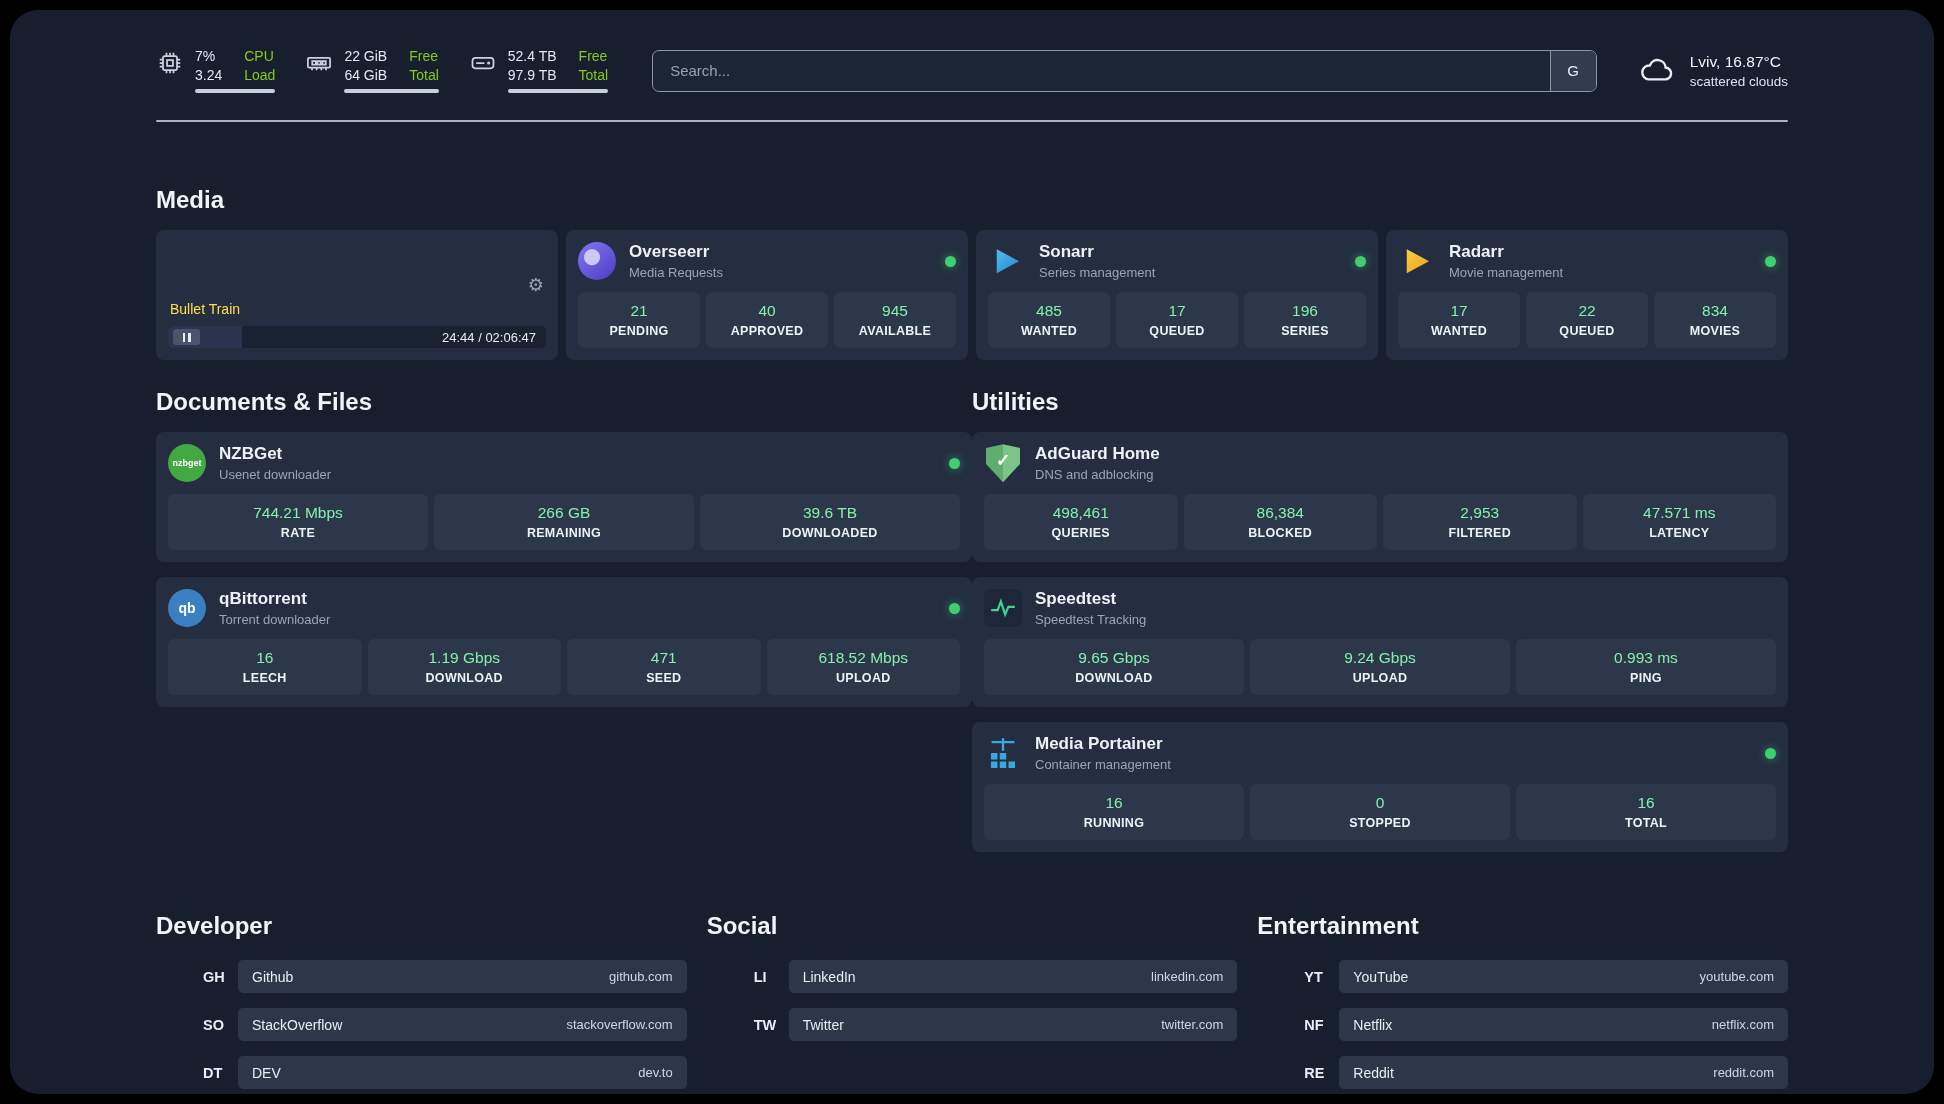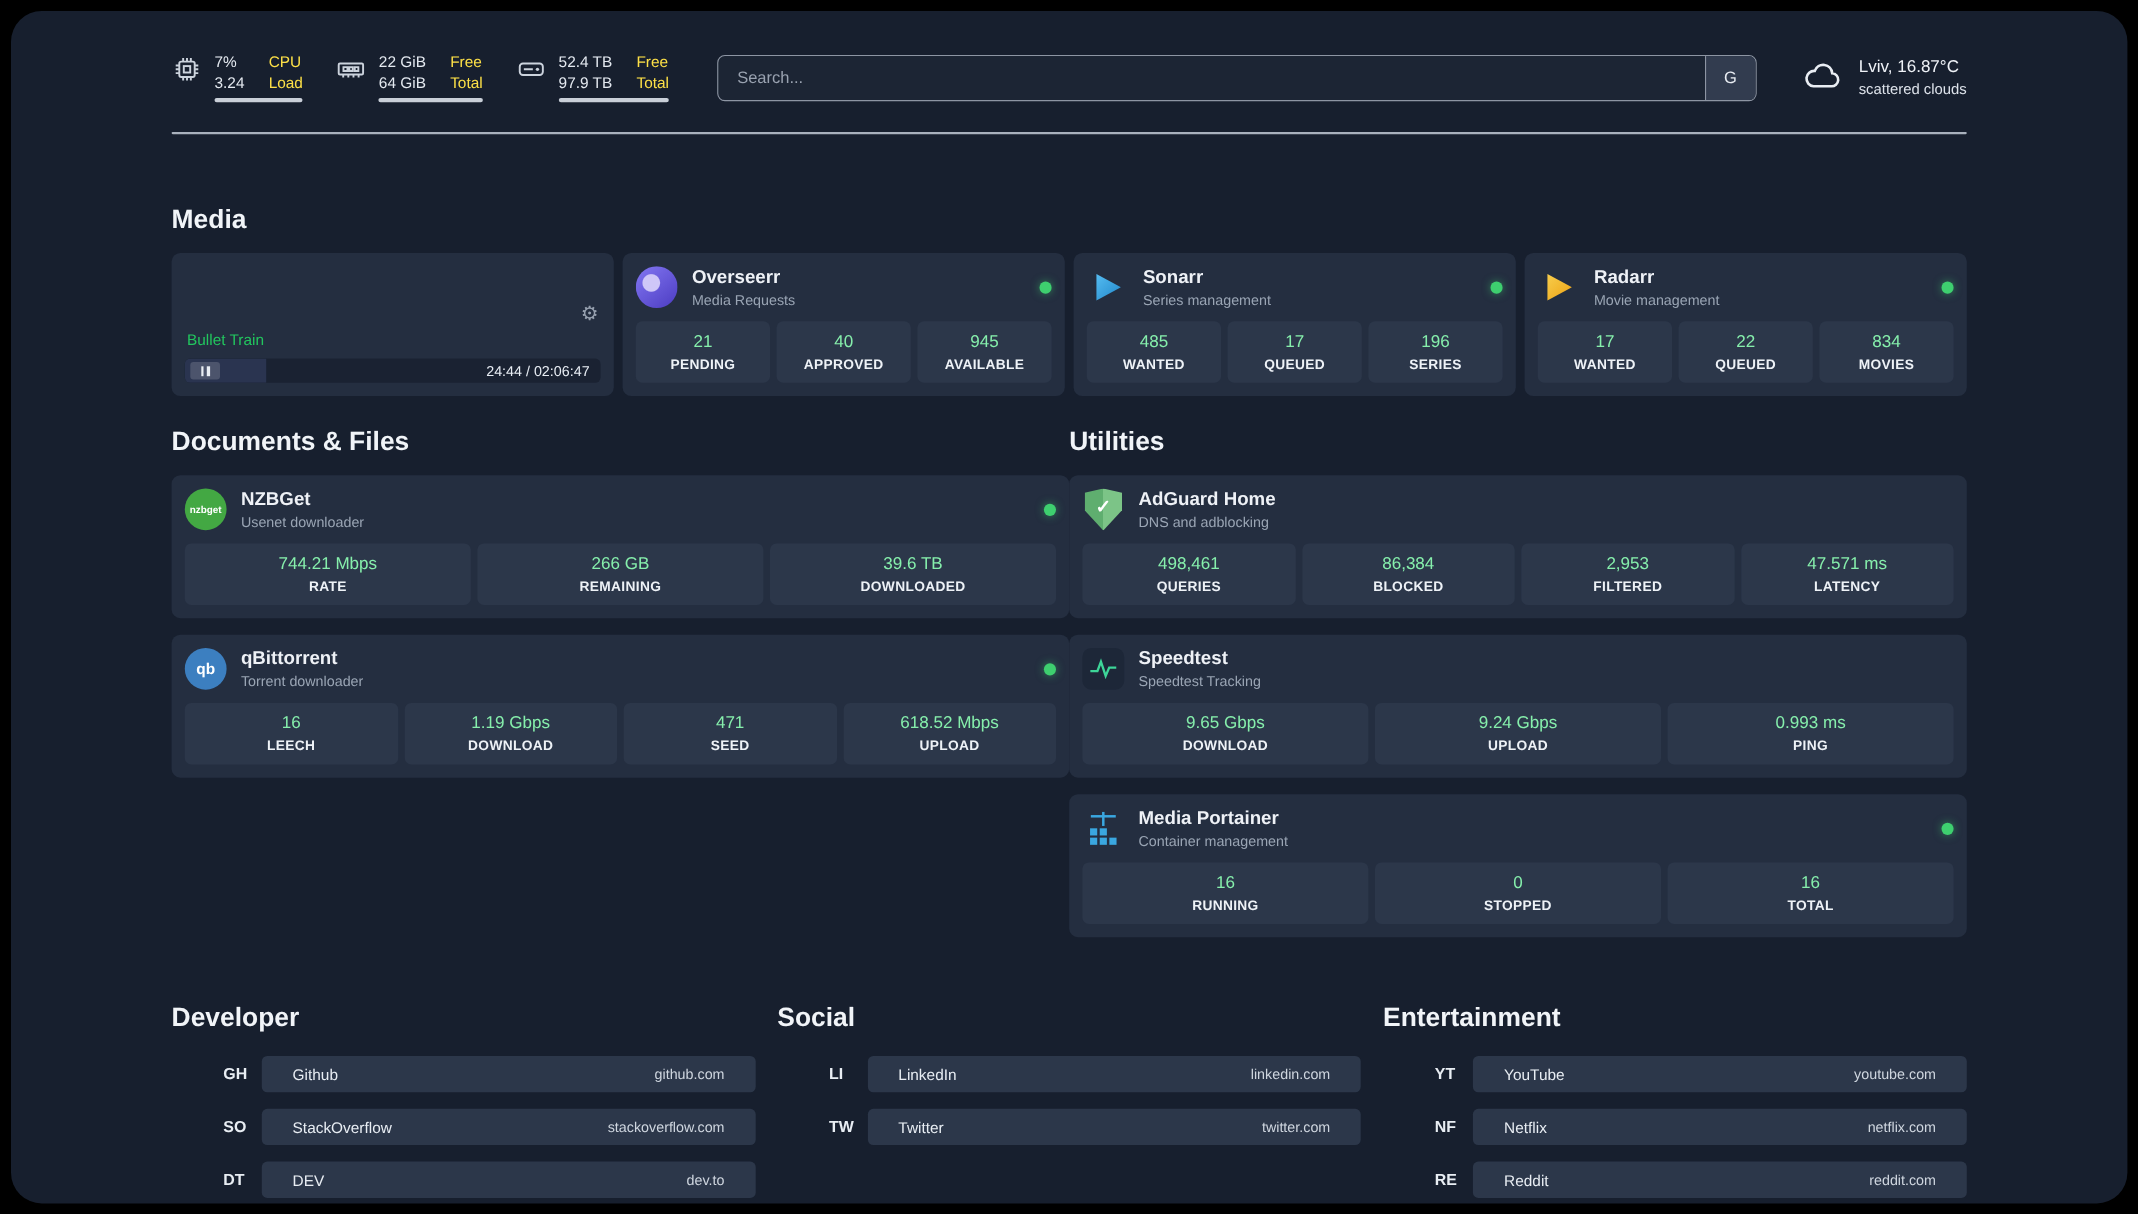--- a/index.html
+++ b/index.html
@@ -9,21 +9,21 @@
            background:#171f2e; border-radius:28px; overflow:hidden; }
   .content { width:1632px; margin:0 auto; }
 
   
   .topbar { display:flex; align-items:center; gap:30px; padding-top:38px; }
   .sysgroup { display:flex; align-items:flex-start; gap:11px; }
   .sys-icon { margin-top:1px; }
   .sys-pair { display:flex; gap:22px; }
   .sys-col { display:flex; flex-direction:column; gap:3px; font-size:14px; line-height:1.15; }
   .sys-col.values { color:#e4e9f0; }
-  .sys-col.labels { color:#fde047; }
+  .sys-col.labels { color:#84cc16; }
   .sys-bar { height:4px; background:#c9cfd8; border-radius:2px; margin-top:6px; }
 
   .searchbar { flex:1; display:flex; align-items:stretch; height:40px; background:#1c2534;
                border:1px solid #8d95a3; border-radius:7px; overflow:hidden; margin:0 10px 0 14px; }
   .searchbar input { flex:1; background:transparent; border:none; outline:none; color:#e6ebf1;
                      font-size:15px; padding:0 17px; font-family:inherit; }
   .searchbar input::placeholder { color:#99a2b0; }
   .search-g { width:46px; border:none; border-left:1px solid #8d95a3; background:#323c4f;
               color:#e8ecf2; font-size:15px; font-family:inherit; display:flex;
               align-items:center; justify-content:center; cursor:pointer; }
@@ -52,21 +52,21 @@
   .stats { display:grid; gap:6px; margin-top:12px; }
   .cols-3 { grid-template-columns:repeat(3,1fr); }
   .cols-4 { grid-template-columns:repeat(4,1fr); }
   .stat { background:#2c374a; border-radius:6px; height:56px; display:flex; flex-direction:column;
           align-items:center; justify-content:center; gap:4px; }
   .stat-value { font-size:15.5px; color:#86efac; }
   .stat-label { font-size:12.5px; font-weight:700; color:#eef2f7; letter-spacing:.3px; }
 
   
   .plex-row { display:flex; align-items:center; justify-content:space-between; margin-top:11px; padding:0 2px; }
-  .now-playing { font-size:14px; color:#22c55e;margin-top:48px; }
+  .now-playing { font-size:14px; color:#fde047;margin-top:48px; }
   .gear { color:#97a1af; font-size:18px; line-height:1; cursor:pointer; }
   .plex-progress { position:relative; margin-top:9px; height:22px; background:#1a2232;
                    border-radius:5px; display:flex; align-items:center; overflow:hidden; cursor:pointer; }
   .plex-fill { position:absolute; left:0; top:0; bottom:0; background:#2a3450; }
   .pause-btn { position:relative; z-index:1; margin-left:5px; width:27px; height:16px;
                background:rgba(255,255,255,.16); border:none; border-radius:3px; display:flex;
                align-items:center; justify-content:center; gap:3px; cursor:pointer; padding:0; }
   .pbar { width:2.5px; height:9px; background:#e9edf3; display:block; }
   .plex-time { position:relative; z-index:1; margin-left:auto; padding-right:10px; font-size:13px; color:#e7ecf3; }
 
@@ -75,21 +75,21 @@
   .col .section-title { margin-bottom:16px; }
   .col .card + .card { margin-top:15px; }
 
   
   .bookmarks { display:grid; grid-template-columns:repeat(3,1fr); gap:20px; margin-top:60px;
                padding-bottom:46px; align-items:start; }
   .bookmarks .section-title { margin-bottom:20px; }
   .bm-row { display:flex; align-items:center; margin-bottom:15px;margin-left:40px; }
   .bm-abbr { width:42px; font-size:14.5px; font-weight:600; color:#e8edf3; padding-left:7px; box-sizing:border-box; }
   .bm-bar { flex:1; height:33px; background:#2c374a; border-radius:5px; display:flex; align-items:center;
-            justify-content:space-between; padding:0 28px; cursor:pointer; }
+            justify-content:space-between; padding:0 14px; cursor:pointer; }
   .bm-name { font-size:14px; color:#e8edf3; }
   .bm-url { font-size:13px; color:#cfd6df; }
 
   
   .plex-icon { background:#28282e; border-radius:50%; }
   .plex-chev { width:9px; height:9px; border-top:4px solid #e5a00d; border-right:4px solid #e5a00d;
                transform:rotate(45deg); margin-left:-4px; }
   .overseerr-icon { border-radius:50%;
       background: radial-gradient(circle at 37% 40%, #cfc7f8 0 7.5px, rgba(0,0,0,0) 8.5px),
                   linear-gradient(140deg,#8377f2,#4c3cc2); }

